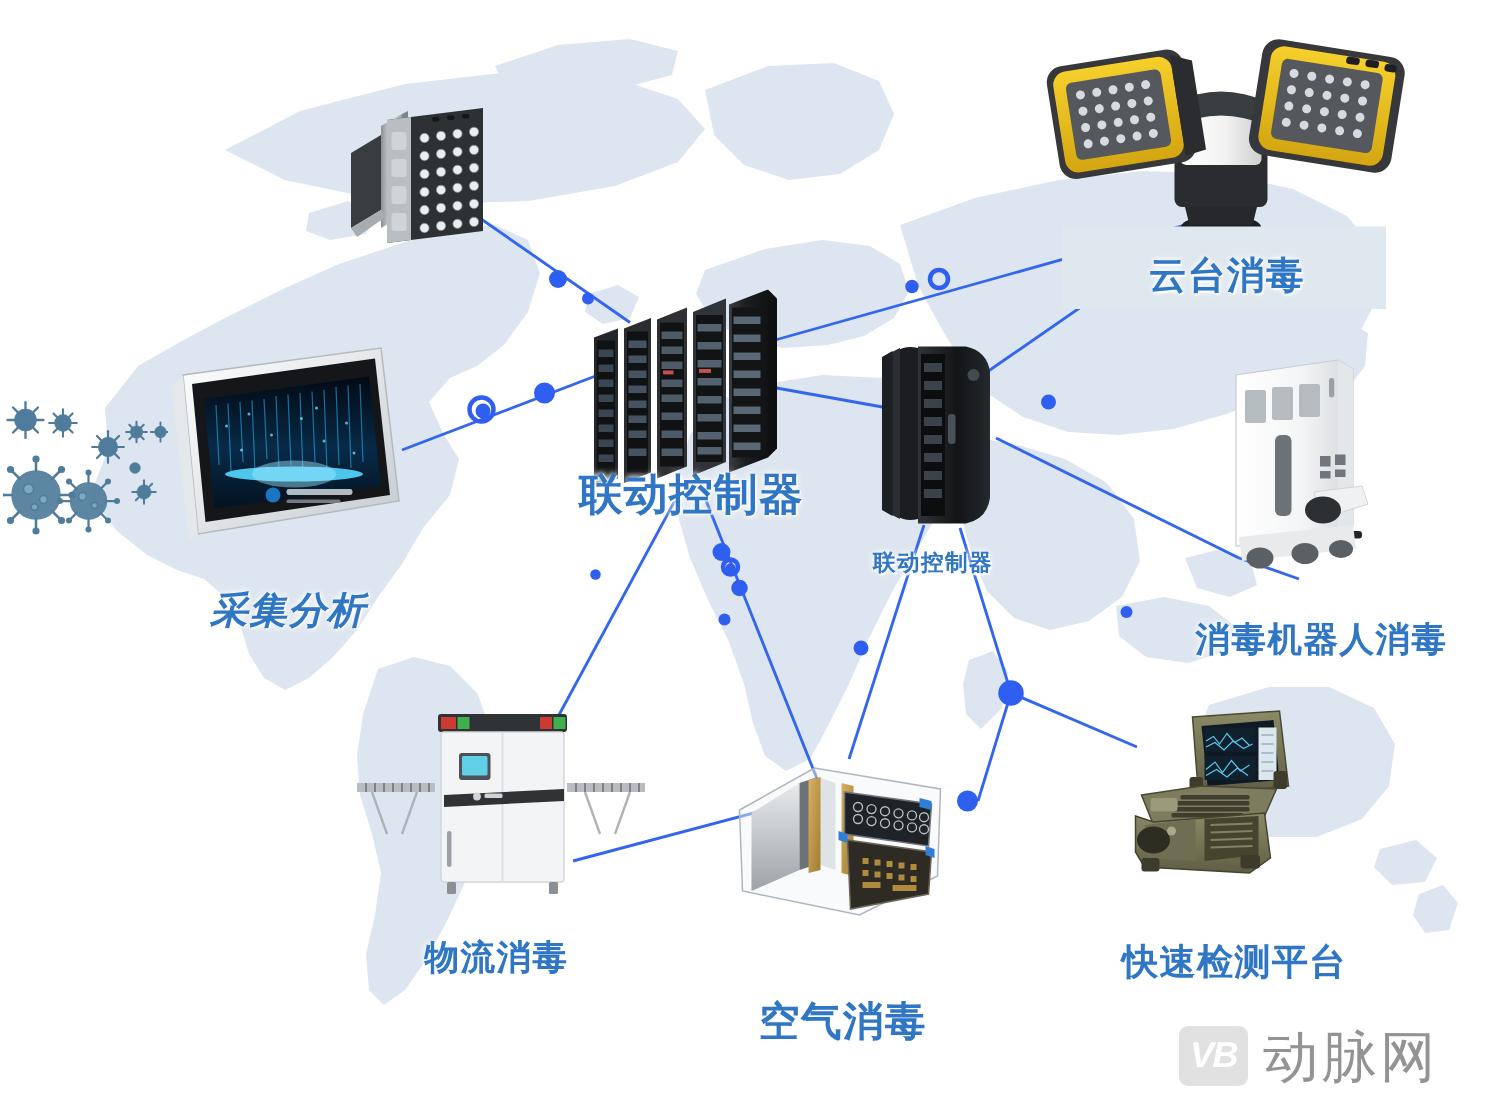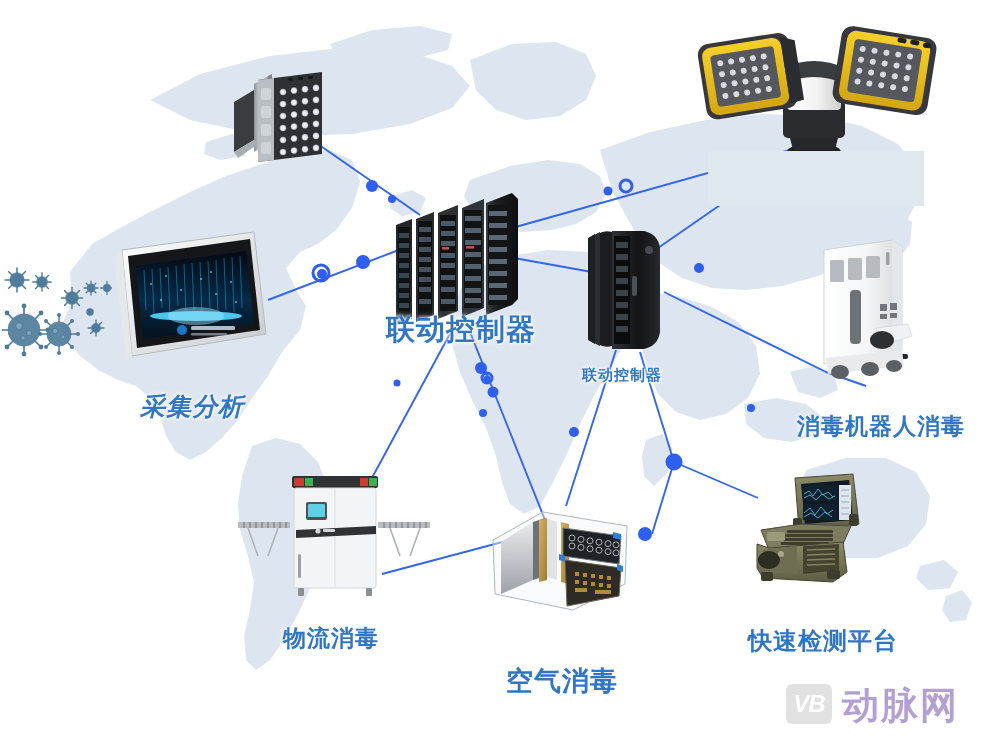--- a/index.html
+++ b/index.html
@@ -63,41 +63,41 @@
   .dev-logi     { left: 238px; top: 466px; width: 192px; height: 135px; }
   .dev-air      { left: 487px; top: 498px; width: 146px; height: 118px; }
   .dev-detect   { left: 743px; top: 472px; width: 148px; height: 118px; }
   .dev-virus    { left: 2px;   top: 258px; width: 110px; height: 104px; }
 
   
   #watermark {
     position: absolute;
     left: 786px; top: 684px;
     display: flex;
-    align-items: flex-end;
+    align-items: center;
     gap: 10px;
     opacity: .42;
   }
   #watermark .wm-badge {
     width: 46px; height: 40px;
     background: #b9b9b9;
     border-radius: 6px;
     color: #ffffff;
     font-size: 24px;
     font-weight: bold;
     font-style: italic;
     display: flex;
     align-items: center;
     justify-content: center;
     letter-spacing: -1px;
   }
   #watermark .wm-text {
-    color: #4c1d95;
+    color: #000000;
     font-size: 37px;
-    font-weight: bold;
+    font-weight: normal;
     letter-spacing: 2px;
     line-height: 1;
   }
 </style>
 </head>
 <body>
 
 <div id="stage">
 
   <svg id="worldmap" viewBox="0 0 1002 736" preserveAspectRatio="none" aria-hidden="true">
@@ -854,20 +854,21 @@
           <line x1="10" y1="-10" x2="16" y2="-16"></line>
             <line x1="-10" y1="10" x2="-16" y2="16"></line>
         </g>
       </g>
     </g>
   </svg>
 
   <div class="lbl-ptz-bg"></div>
 
   <div class="node-label lbl-server">联动控制器</div>
+  <div class="node-label lbl-ptz">云台消毒</div>
   <div class="node-label lbl-collect">采集分析</div>
   <div class="node-label lbl-ctrl">联动控制器</div>
   <div class="node-label lbl-robot">消毒机器人消毒</div>
   <div class="node-label lbl-air">空气消毒</div>
   <div class="node-label lbl-logi">物流消毒</div>
   <div class="node-label lbl-detect">快速检测平台</div>
 
   <div id="watermark">
     <div class="wm-badge">VB</div>
     <div class="wm-text">动脉网</div>

